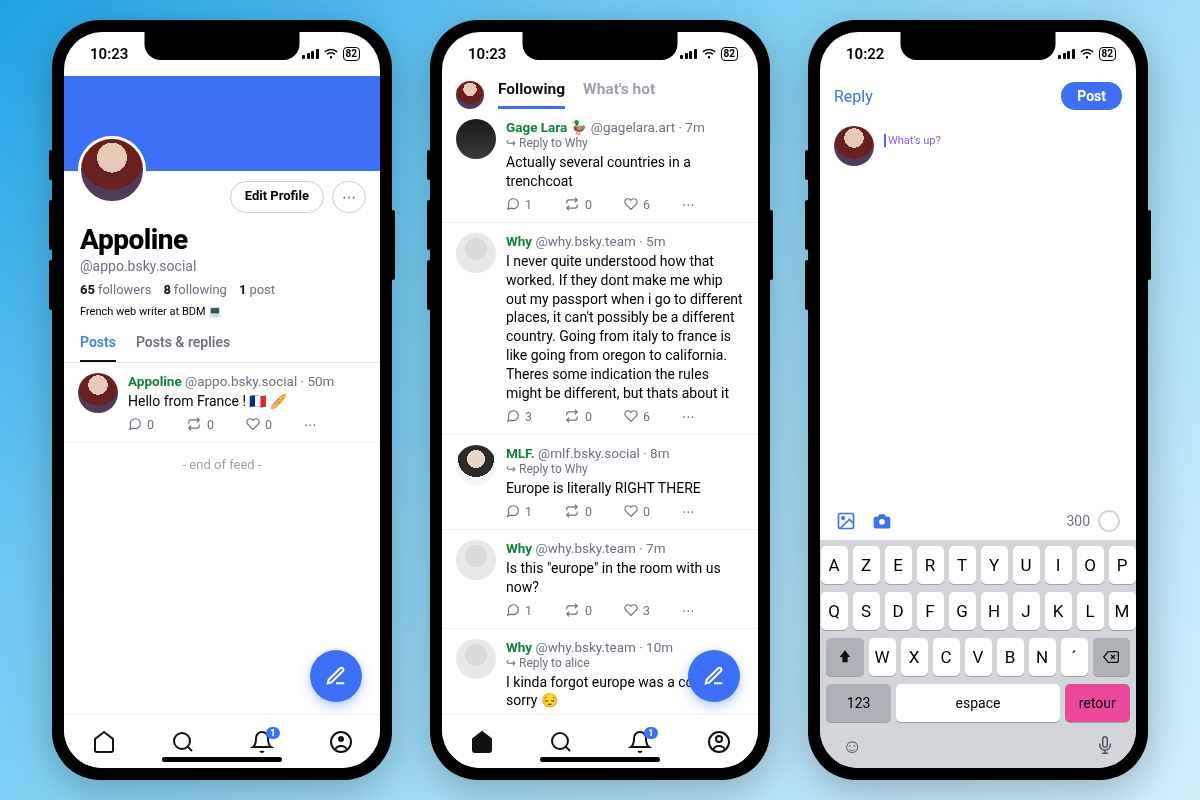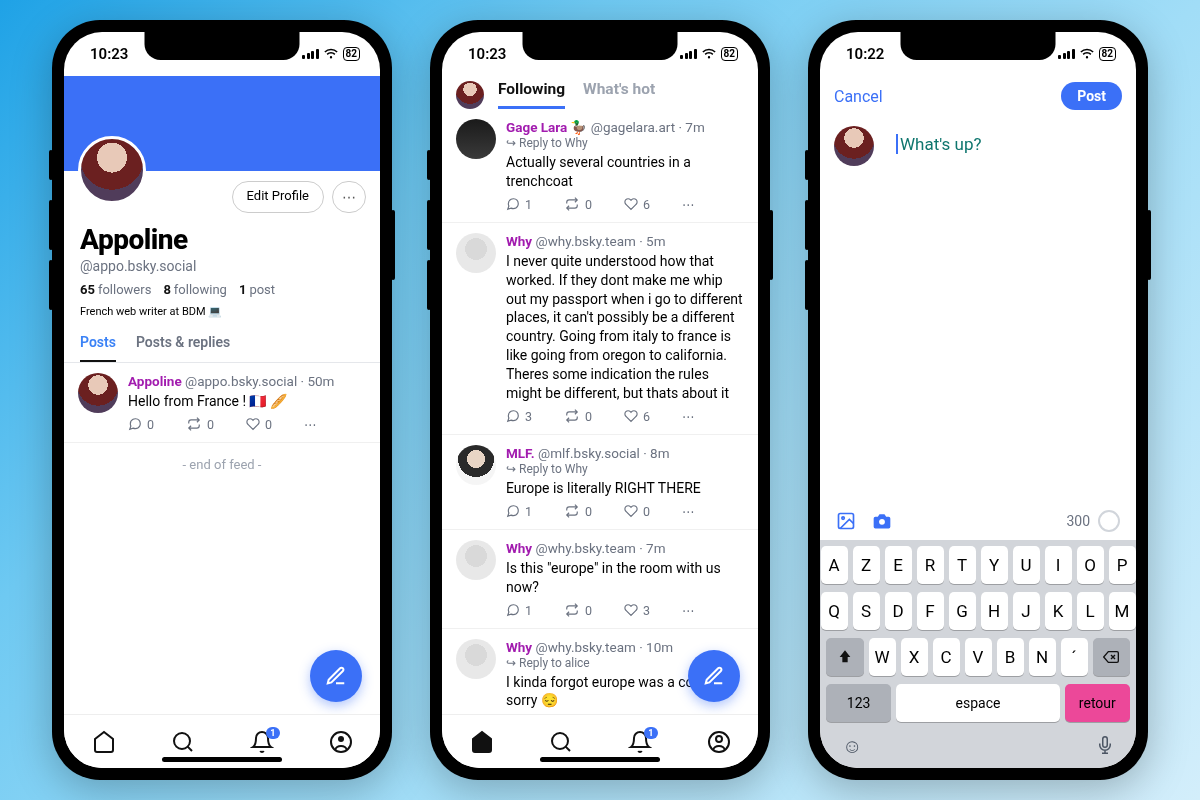--- a/index.html
+++ b/index.html
@@ -53,21 +53,21 @@
   
   .banner { height:95px; background:#3b70f7; }
   .avatar-lg {
     width:68px; height:68px; border-radius:50%; border:3px solid #fff;
     position:absolute; left:14px; top:60px;
     background: radial-gradient(circle at 50% 30%, #e8c9b8 0 28%, #6b2020 28% 60%, #503c5a 60% 100%);
   }
   .prof-actions { display:flex; justify-content:flex-end; gap:8px; padding:10px 14px 0; }
   .pill {
     border:1px solid #ccc; border-radius:20px; padding:6px 14px;
-    font-size:13px; font-weight:400; background:#fff; cursor:pointer;
+    font-size:13px; font-weight:700; background:#fff; cursor:pointer;
   }
   .dots-btn {
     width:34px;height:32px;border:1px solid #ccc;border-radius:18px;
     display:flex;align-items:center;justify-content:center;font-size:14px;color:#555;cursor:pointer;
   }
   .prof-info { padding:10px 16px 6px; }
   .display-name { font-size:28px; font-weight:800; letter-spacing:-.5px; }
   .handle { color:#6b7280; font-size:14px; margin-top:2px; }
   .stats { margin-top:8px; font-size:13px; color:#6b7280; display:flex; gap:12px; }
   .stats b { color:#111; font-weight:700; margin-right:3px; }
@@ -79,21 +79,21 @@
   .post { display:flex; gap:10px; padding:10px 14px; border-bottom:1px solid #f0f0f0; }
   .post .av {
     width:40px;height:40px;border-radius:50%;flex-shrink:0;
     background: radial-gradient(circle at 50% 30%, #e8c9b8 0 28%, #6b2020 28% 60%, #503c5a 60% 100%);
   }
   .post .av.g1{background:linear-gradient(#1a1a1a,#3a3a3a);}
   .post .av.g2{background:radial-gradient(circle at 50% 40%,#d9d9d9 0 35%,#e8e8e8 35% 100%);}
   .post .av.g3{background:radial-gradient(circle at 50% 35%,#e8d5c5 0 28%,#2a2a2a 28% 55%,#f5f5f5 55% 100%);}
   .post .body { flex:1; min-width:0; }
   .post .hdr { font-size:13.5px; color:#6b7280; }
-  .post .hdr b { color:#a21caf; font-weight:700; }
+  .post .hdr b { color:#15803d; font-weight:700; }
   .post .reply-to { font-size:12px; color:#6b7280; margin-top:1px; }
   .post .txt { font-size:14px; margin-top:3px; line-height:1.35; }
   .post .acts { display:flex; gap:32px; margin-top:6px; font-size:12.5px; color:#6b7280; }
   .post .acts span{display:flex;align-items:center;gap:5px;cursor:pointer;}
   .eof { text-align:center; color:#9ca3af; font-size:13px; padding:14px; }
   .fab {
     position:absolute; right:18px; bottom:66px;
     width:52px;height:52px;border-radius:50%;background:#3b70f7;
     display:flex;align-items:center;justify-content:center;color:#fff;cursor:pointer;
     box-shadow:0 4px 12px rgba(59,112,247,.4);
@@ -115,21 +115,21 @@
   .feed-tab.active{color:#111;border-bottom:3px solid #3b70f7;}
 
   
   .compose-hdr{display:flex;justify-content:space-between;align-items:center;padding:6px 14px 10px;}
   .cancel{color:#3b70f7;font-size:16px;cursor:pointer;}
   .post-btn{background:#3b70f7;color:#fff;border-radius:18px;padding:6px 16px;
     font-size:14px;font-weight:700;cursor:pointer;}
   .compose-body{display:flex;gap:10px;padding:6px 14px;}
   .compose-body .av{width:40px;height:40px;border-radius:50%;
     background: radial-gradient(circle at 50% 30%, #e8c9b8 0 28%, #6b2020 28% 60%, #503c5a 60% 100%);}
-  .compose-input{flex:1;font-size:17px;color:#0f766e;border:none;outline:none;padding-top:8px;margin-left:12px;}
+  .compose-input{flex:1;font-size:11px;color:#8b5cf6;border:none;outline:none;padding-top:8px;}
   .compose-input .cursor{border-left:2px solid #3b70f7;padding-left:2px;}
   .compose-tools{display:flex;justify-content:space-between;align-items:center;
     padding:8px 16px;color:#3b70f7;}
   .tool-l{display:flex;gap:16px;font-size:18px;}
   .tool-r{display:flex;align-items:center;gap:8px;font-size:14px;color:#6b7280;}
   .ring{width:22px;height:22px;border:2px solid #d1d5db;border-radius:50%;}
 
   
   .kbd{background:#d2d5da;padding:6px 4px 10px;}
   .krow{display:flex;justify-content:center;gap:5px;margin-bottom:8px;}
@@ -456,21 +456,21 @@
               <path d="M8 10.5a1.2 1.2 0 100-2.4 1.2 1.2 0 000 2.4zm-3.3-3.6a4.7 4.7 0 016.6 0l1.1-1.1a6.3 6.3 0 00-8.8 0l1.1 1.1zm-2.3-2.3a8 8 0 0111.2 0l1.1-1.1a9.6 9.6 0 00-13.4 0l1.1 1.1z" fill="#000"></path>
             </svg>
           </span>
         <span class="batt">
             <span>82</span>
           </span>
       </div>
     </div>
     <div class="content">
       <div class="compose-hdr">
-        <span class="cancel">Cancel</span>
+        <span class="cancel">Reply</span>
         <span class="post-btn">Post</span>
       </div>
       <div class="compose-body">
         <div class="av"></div>
         <div class="compose-input"><span class="cursor"></span><span>What's up?</span></div>
       </div>
       <div style="flex:1"></div>
       <div class="compose-tools">
         <div class="tool-l">
           <span>

